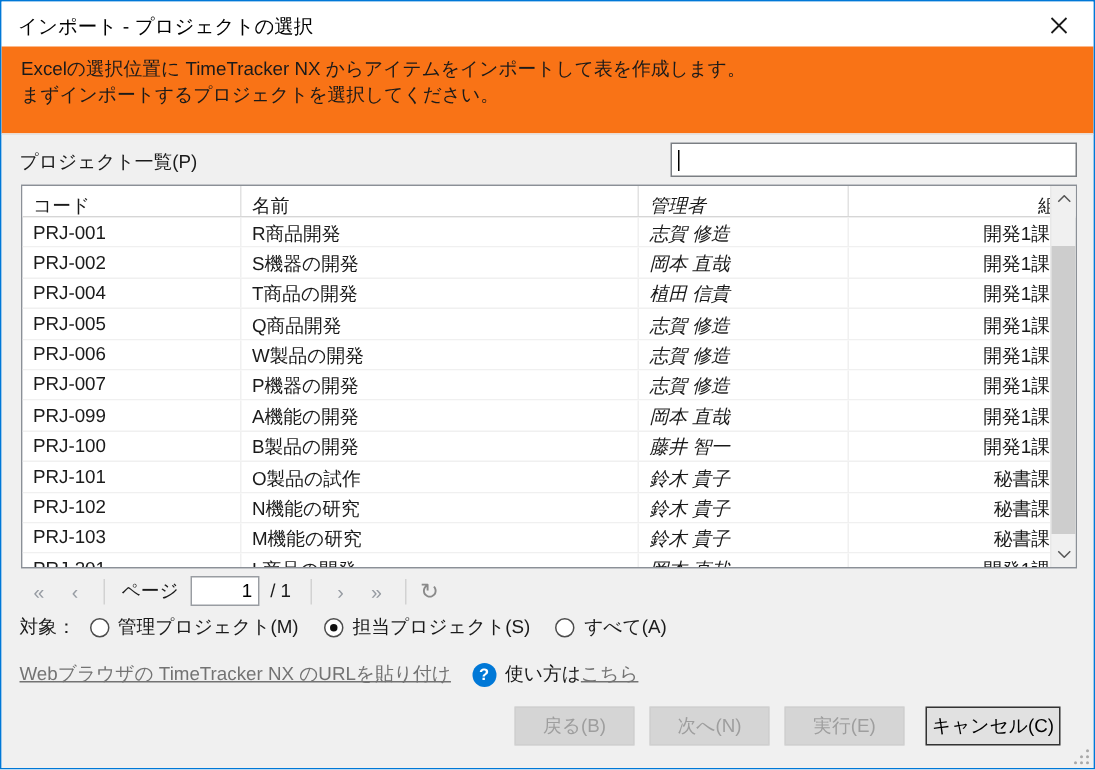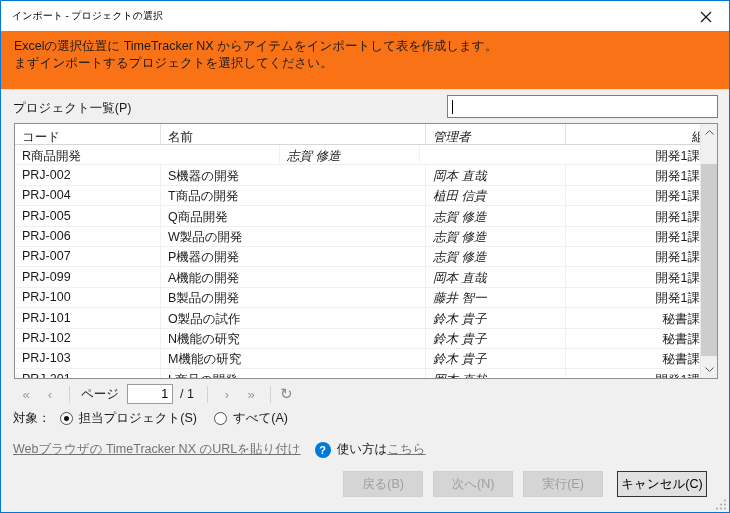--- a/index.html
+++ b/index.html
@@ -3,21 +3,21 @@
 <meta charset="utf-8">
 <style>
   * { margin:0; padding:0; box-sizing:border-box; }
   html,body { width:730px; height:513px; }
   body { font-family:"Liberation Sans","DejaVu Sans",sans-serif; font-size:12.5px; color:#1a1a1a; }
 
   .window { position:relative; width:730px; height:513px; background:#fff; border:1px solid #0078d7; overflow:hidden; }
 
   
   .titlebar { position:absolute; top:0; left:0; right:0; height:30px; background:#fff; }
-  .title { position:absolute; left:11px; top:8px; font-size:10px; color:#000; white-space:nowrap;font-family:Liberation Serif, serif; }
+  .title { position:absolute; left:11px; top:8px; font-size:13px; color:#000; white-space:nowrap; }
   .close-btn { position:absolute; right:6px; top:3px; width:34px; height:25px; display:flex; align-items:center; justify-content:center; cursor:default; }
 
   
   .desc { position:absolute; top:30px; left:0; right:0; height:58px; background:#f97316; padding:7px 13px 0; line-height:17px; }
 
   
   .bodyarea { position:absolute; top:88px; left:0; right:0; bottom:0; background:#f0f0f0; border-top:1px solid #e3e3e3; }
 
   .list-label { position:absolute; left:12px; top:99px; }
 
@@ -99,20 +99,21 @@
 
   <div class="table">
     <div class="thead">
       <div class="th col-code">コード</div>
       <div class="th col-name">名前</div>
       <div class="th col-manager">管理者</div>
       <div class="th col-org">組織</div>
     </div>
     <div class="tbody">
     <div class="row">
+      <div class="td col-code">PRJ-001</div>
       <div class="td col-name">R商品開発</div>
       <div class="td col-manager">志賀 修造</div>
       <div class="td col-org">開発1課</div>
     </div>
 
     <div class="row">
       <div class="td col-code">PRJ-002</div>
       <div class="td col-name">S機器の開発</div>
       <div class="td col-manager">岡本 直哉</div>
       <div class="td col-org">開発1課</div>
@@ -212,20 +213,24 @@
     <div class="pg-total">/ 1</div>
     <div class="pg-sep"></div>
     <div class="pg-arrow">›</div>
     <div class="pg-arrow">»</div>
     <div class="pg-sep"></div>
     <div class="refresh">↻</div>
   </div>
 
   <div class="target-row">
     <div class="target-label">対象：</div>
+    <div class="radio-item">
+      <span class="radio-circle"></span>
+      <span class="radio-label">管理プロジェクト(M)</span>
+    </div>
     <div class="radio-item selected">
       <span class="radio-circle">
           <span class="radio-dot"></span>
         </span>
       <span class="radio-label">担当プロジェクト(S)</span>
     </div>
     <div class="radio-item">
       <span class="radio-circle"></span>
       <span class="radio-label">すべて(A)</span>
     </div>

